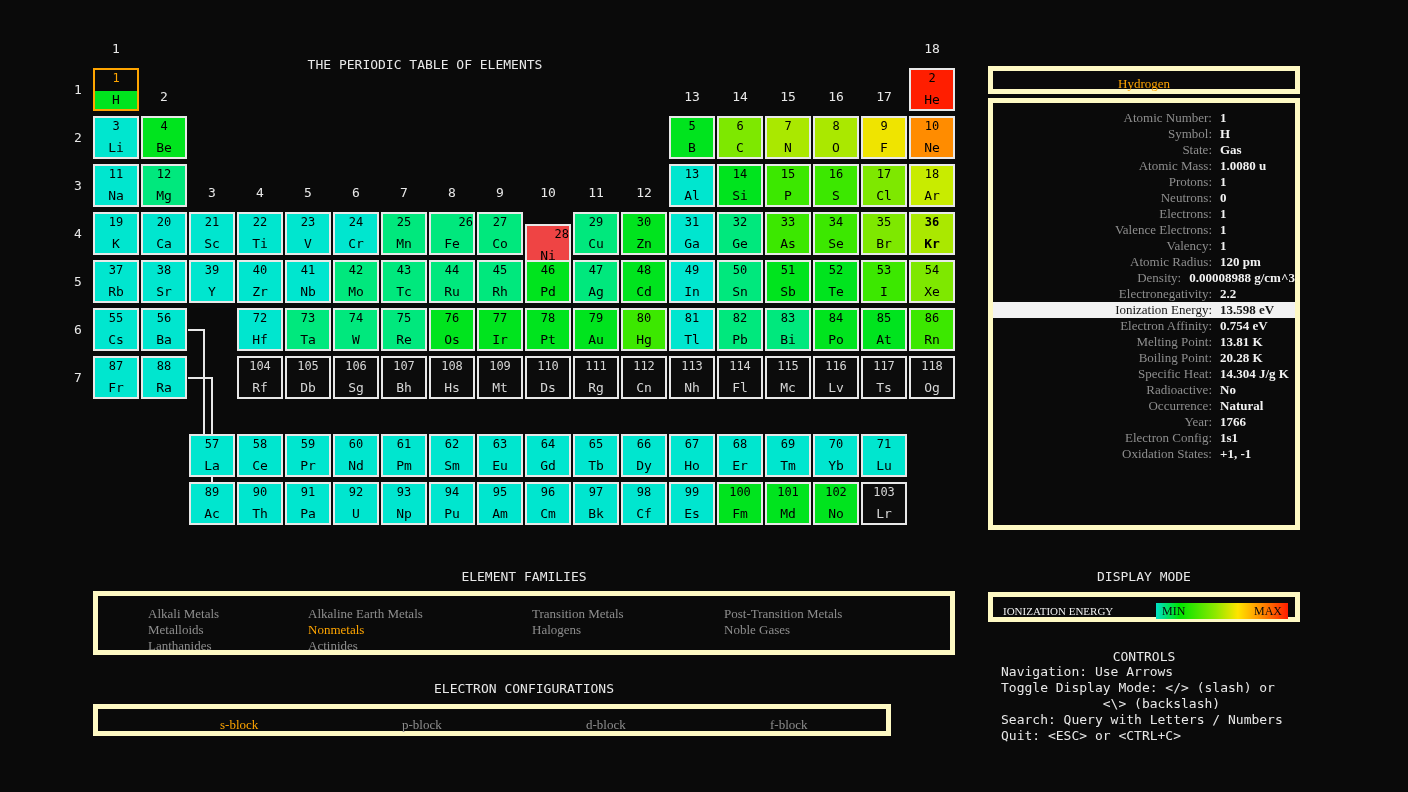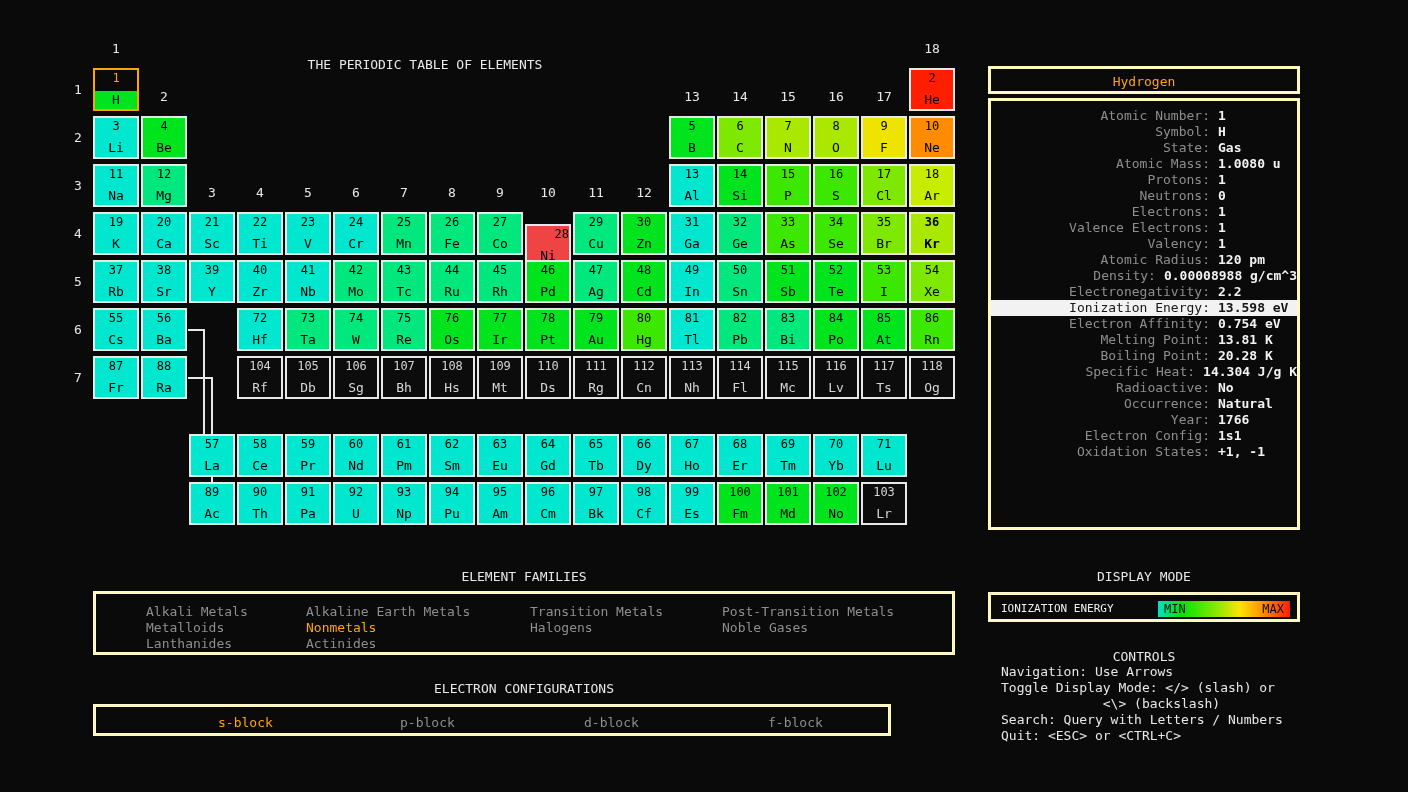--- a/index.html
+++ b/index.html
@@ -16,21 +16,21 @@
   .cell .num{font-size:12px;line-height:13px;}
   .cell .sym{font-size:13px;line-height:18px;width:100%;text-align:center;}
   .cell.unknown{background:#0c0c0c;color:#d6d6d6;}
   .cell.selected{background:#0a0a0a;border-color:#ffa500;}
   .cell.selected .num{color:#ffa500;}
   .cell.selected .sym{color:#000;}
   .glabel{position:absolute;width:46px;text-align:center;font-size:13px;color:#e8e8e8;}
   .plabel{position:absolute;width:16px;text-align:center;font-size:13px;color:#e8e8e8;}
   .connector{position:absolute;background:#e8e8e8;}
   
-  .box{position:absolute;border:3px solid #fef9c3;box-sizing:border-box;}
+  .box{position:absolute;border:5px solid #fef9c3;box-sizing:border-box;font-family:Liberation Serif, serif;}
   .details-title-box{left:988px;top:66px;width:312px;height:28px;text-align:center;
         line-height:26px;font-size:13px;color:#ffa500;}
   .details-box{left:988px;top:98px;width:312px;height:432px;padding-top:7px;}
   .drow{display:flex;height:16px;font-size:13px;line-height:16px;}
   .drow .k{width:219px;text-align:right;color:#8e8e8e;white-space:pre;}
   .drow .v{color:#f2f2f2;font-weight:bold;padding-left:8px;white-space:pre;}
   .drow.hl{background:#f2f2f2;}
   .drow.hl .k,.drow.hl .v{color:#161616;}
   .families-box{left:93px;top:591px;width:862px;height:64px;}
   .blocks-box{left:93px;top:704px;width:798px;height:32px;}
@@ -175,21 +175,21 @@
         <div class="sym">V</div>
       </div>
       <div class="cell" style="left: 333px; top: 212px; background: rgb(0, 230, 207);">
         <div class="num">24</div>
         <div class="sym">Cr</div>
       </div>
       <div class="cell" style="left: 381px; top: 212px; background: rgb(0, 232, 125);">
         <div class="num">25</div>
         <div class="sym">Mn</div>
       </div>
-      <div class="cell" style="left: 429px; top: 212px; background: rgb(0, 232, 125);">
+      <div class="cell" style="left: 429px; top: 212px; background: rgb(0, 232, 125); align-items: flex-end;">
         <div class="num">26</div>
         <div class="sym">Fe</div>
       </div>
       <div class="cell" style="left: 477px; top: 212px; background: rgb(0, 232, 125);">
         <div class="num">27</div>
         <div class="sym">Co</div>
       </div>
       <div class="cell" style="left: 525px; top: 224px; background: #ef4444; align-items: flex-end;">
         <div class="num">28</div>
         <div class="sym">Ni</div>

